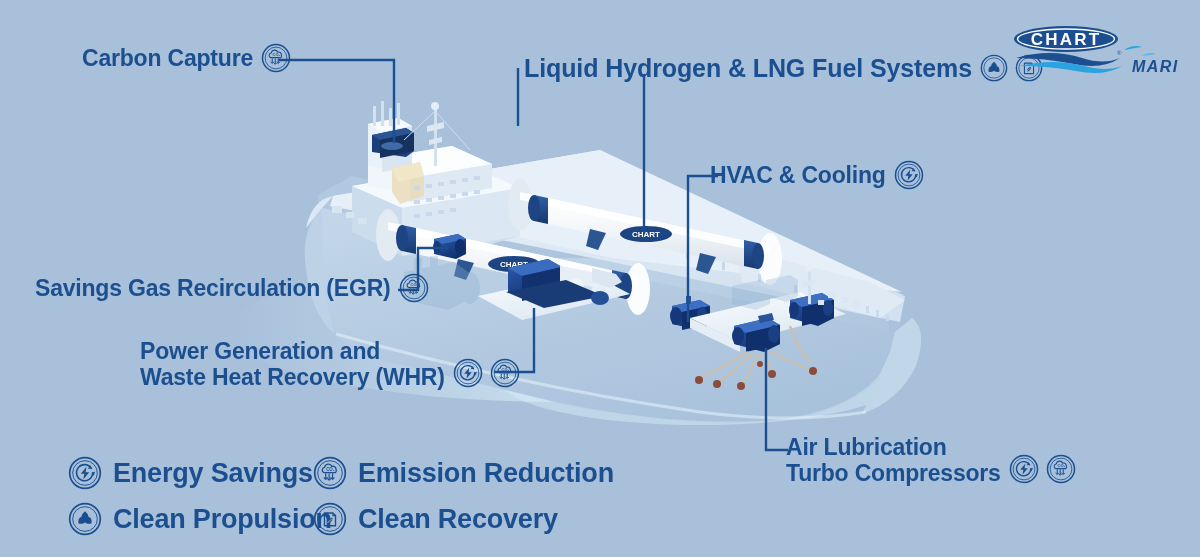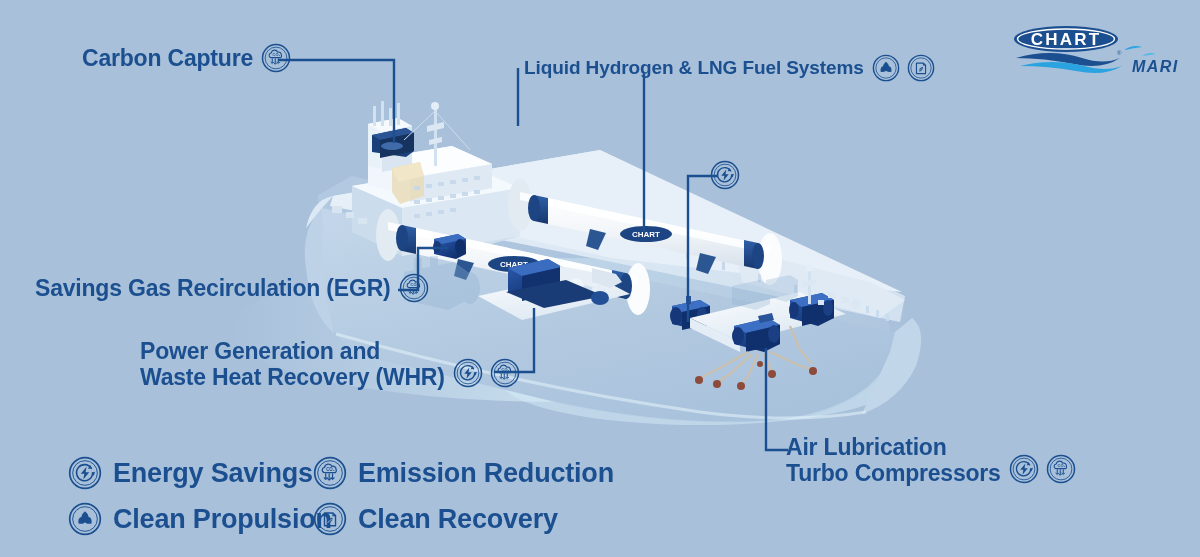--- a/index.html
+++ b/index.html
@@ -14,21 +14,21 @@
   
   .label{
     position:absolute;
     color:#1b4f8f;
     font-weight:bold;
     white-space:nowrap;
     display:flex;align-items:center;gap:8px;
   }
   .label .txt{line-height:1.14;}
   .label.big .txt{font-size:23px;letter-spacing:-0.2px;}
-  .label.mid .txt{font-size:19px;letter-spacing:-0.1px;}
+  .label.mid .txt{font-size:25px;letter-spacing:-0.1px;}
   .label.leg .txt{font-size:27px;letter-spacing:-0.2px;}
   .icons{display:flex;align-items:center;gap:7px;flex:none;}
 
   
   .ic{display:block;flex:none;}
   .ic.s28{width:28px;height:28px;}
   .ic.s30{width:30px;height:30px;}
   .ic.s34{width:34px;height:34px;}
 
   
@@ -408,20 +408,21 @@
         <circle cx="20" cy="20" r="14.5" fill="none" stroke="#1b4f8f" stroke-width="1.1"></circle>
         <path d="M13.5 13h10l3 3v12h-13z" fill="none" stroke="#1b4f8f" stroke-width="1.6" stroke-linejoin="round"></path>
         <path d="M23.5 13v3h3" fill="none" stroke="#1b4f8f" stroke-width="1.4"></path>
         <path d="M23 18.5c0 3.6-2.6 6.4-6 6.4 0-3.6 2.6-6.4 6-6.4z" fill="#1b4f8f"></path>
         <path d="M17 24.9c1.2-1.8 3-3.6 5-4.6" fill="none" stroke="#a8c0da" stroke-width="1"></path>
       </svg>
     </span>
   </div>
 
   <div class="label big" style="left:710px;top:160px;">
+    <span class="txt">HVAC &amp; Cooling</span>
     <span class="icons">
       <svg class="ic s30" viewBox="0 0 40 40">
         <circle cx="20" cy="20" r="18" fill="none" stroke="#1b4f8f" stroke-width="2"></circle>
         <circle cx="20" cy="20" r="14.5" fill="none" stroke="#1b4f8f" stroke-width="1.1"></circle>
         <path d="M27.5 14.5A9.5 9.5 0 1 0 29 20" fill="none" stroke="#1b4f8f" stroke-width="1.8" stroke-linecap="round"></path>
         <path d="M26 10.5l2 4.2-4.5.3z" fill="#1b4f8f"></path>
         <path d="M30.2 23.4l-2.6-3.8 4.3-1.2z" fill="#1b4f8f"></path>
         <path d="M21.8 12.5 15 21h4.2l-1.2 6.5L25 19h-4.3z" fill="#1b4f8f"></path>
       </svg>
     </span>

